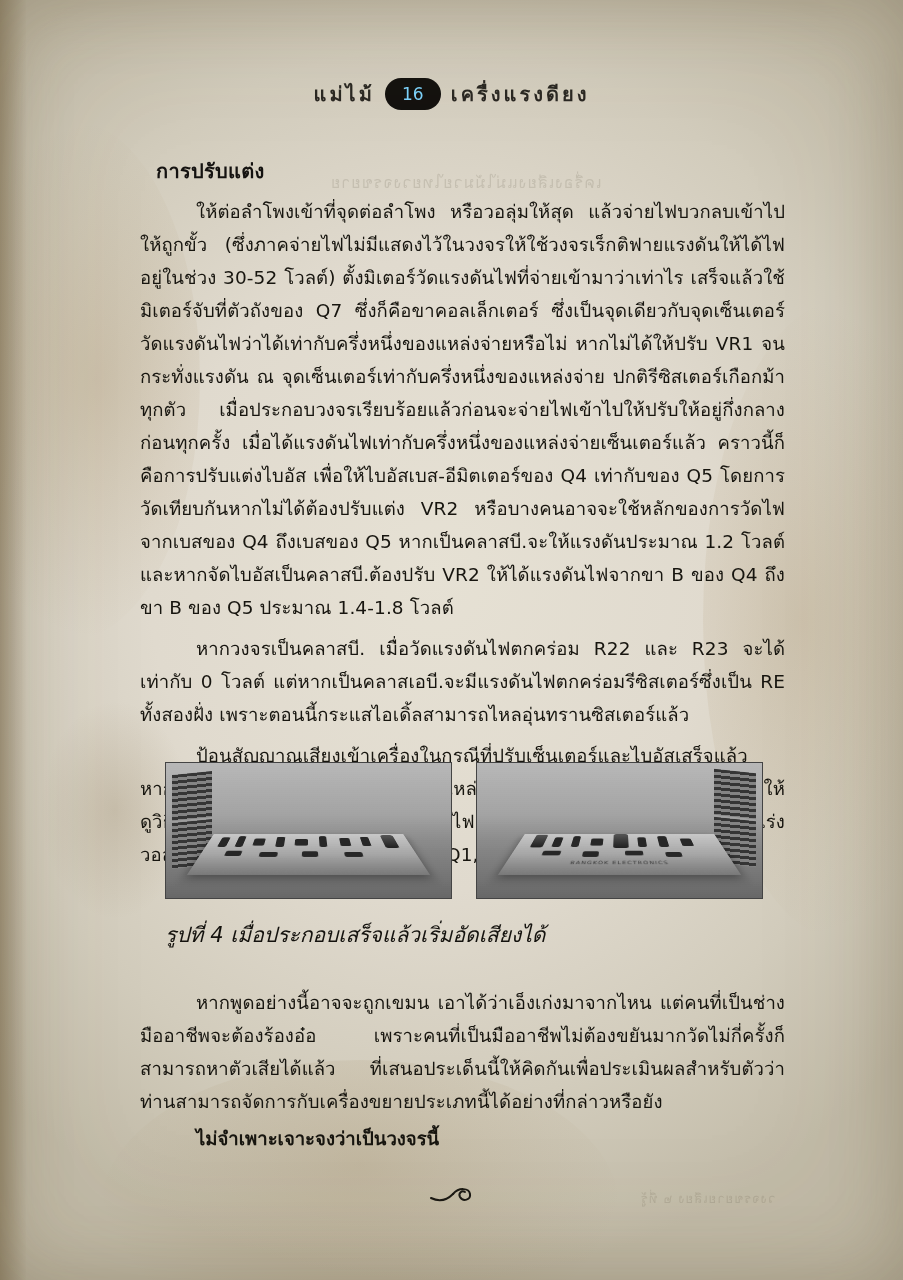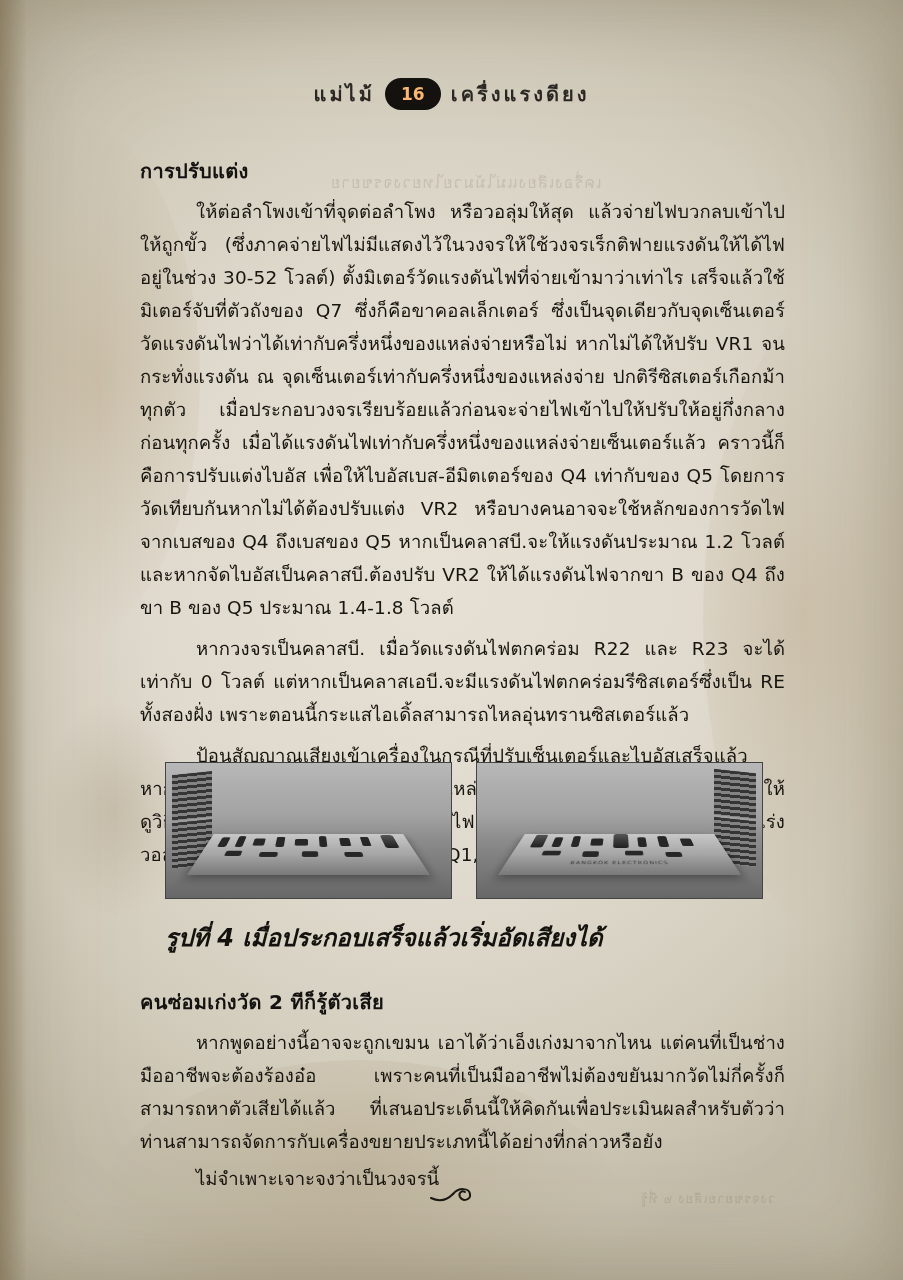--- a/index.html
+++ b/index.html
@@ -78,38 +78,38 @@
     opacity: 0.92;
   }
   .page-number-badge {
     display: inline-flex;
     align-items: center;
     justify-content: center;
     width: 56px;
     height: 32px;
     border-radius: 16px;
     background: #14120f;
-    color: #fdba74;
+    color: #7dd3fc;
     font-size: 17px;
-    font-weight: bold;
+    font-weight: normal;
     letter-spacing: 0;
   }
 
   
   .content {
     position: absolute;
     left: 140px;
     right: 118px;
     top: 155px;
   }
   h2.section-title {
     font-size: 20px;
     font-weight: bold;
     color: #141210;
-    margin: 0 0 8px 0;
+    margin: 0 0 8px 16px;
     letter-spacing: 0.3px;
   }
   p.para {
     margin: 0;
     font-size: 18.5px;
     line-height: 33px;
     color: #17150f;
     text-align: justify;
     text-indent: 56px;
     letter-spacing: 0.1px;
@@ -186,39 +186,39 @@
     background-image:
       repeating-linear-gradient(0deg, rgba(255,255,255,0.05) 0px, rgba(0,0,0,0.05) 1px, rgba(255,255,255,0.03) 2px);
     mix-blend-mode: overlay;
     pointer-events: none;
   }
 
   .figure-caption {
     position: absolute;
     top: 918px;
     left: 165px;
-    font-size: 24px;
-    font-weight: bold;
+    font-size: 21px;
+    font-weight: normal;
     font-style: italic;
     color: #14120e;
   }
 
   .section-2 {
     position: absolute;
     left: 140px;
     right: 118px;
     top: 986px;
   }
   .closing-line {
     margin: 4px 0 0 0;
     font-size: 18.5px;
     line-height: 33px;
     color: #17150f;
     text-indent: 56px;
-    font-weight: normal;
+    font-weight: bold;
   }
 
   .end-ornament {
     position: absolute;
     left: 50%;
     top: 1178px;
     transform: translateX(-50%);
     width: 46px;
     height: 26px;
   }
@@ -310,21 +310,20 @@
         <div class="board-label">BANGKOK  ELECTRONICS</div>
       </div>
       <div class="grain"></div>
     </div>
 
   </div>
 
   <div class="figure-caption">รูปที่ 4  เมื่อประกอบเสร็จแล้วเริ่มอัดเสียงได้</div>
 
   <div class="section-2">
-    <h2 class="section-title">คนซ่อมเก่งวัด 2 ทีก็รู้ตัวเสีย</h2>
     <p class="para">หากพูดอย่างนี้อาจจะถูกเขมน เอาได้ว่าเอ็งเก่งมาจากไหน   แต่คนที่เป็นช่างมืออาชีพจะต้องร้องอ๋อ เพราะคนที่เป็นมืออาชีพไม่ต้องขยันมากวัดไม่กี่ครั้งก็สามารถหาตัวเสียได้แล้ว ที่เสนอประเด็นนี้ให้คิดกันเพื่อประเมินผลสำหรับตัวว่าท่านสามารถจัดการกับเครื่องขยายประเภทนี้ได้อย่างที่กล่าวหรือยัง</p>
     <p class="closing-line">ไม่จำเพาะเจาะจงว่าเป็นวงจรนี้</p>
   </div>
 
   <svg class="end-ornament" viewBox="0 0 46 26">
     <path d="M2 20 C 10 24, 18 22, 24 16" stroke="#1a1813" stroke-width="2" fill="none" stroke-linecap="round"></path>
     <path d="M24 16 C 30 9, 40 10, 41 16 C 42 22, 34 24, 31 19 C 29 15, 33 12, 36 14" stroke="#1a1813" stroke-width="2" fill="none" stroke-linecap="round"></path>
   </svg>
 
   <div class="edge-shadow"></div>

